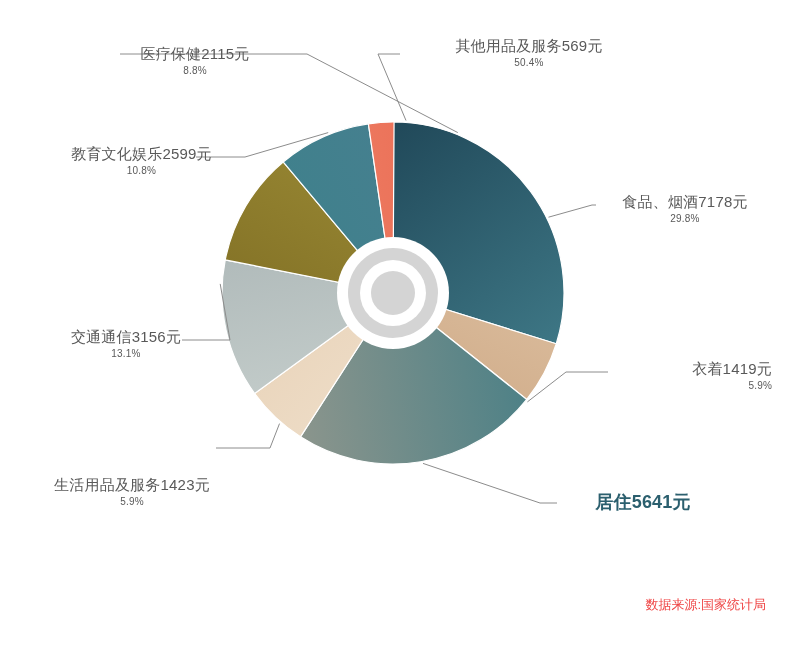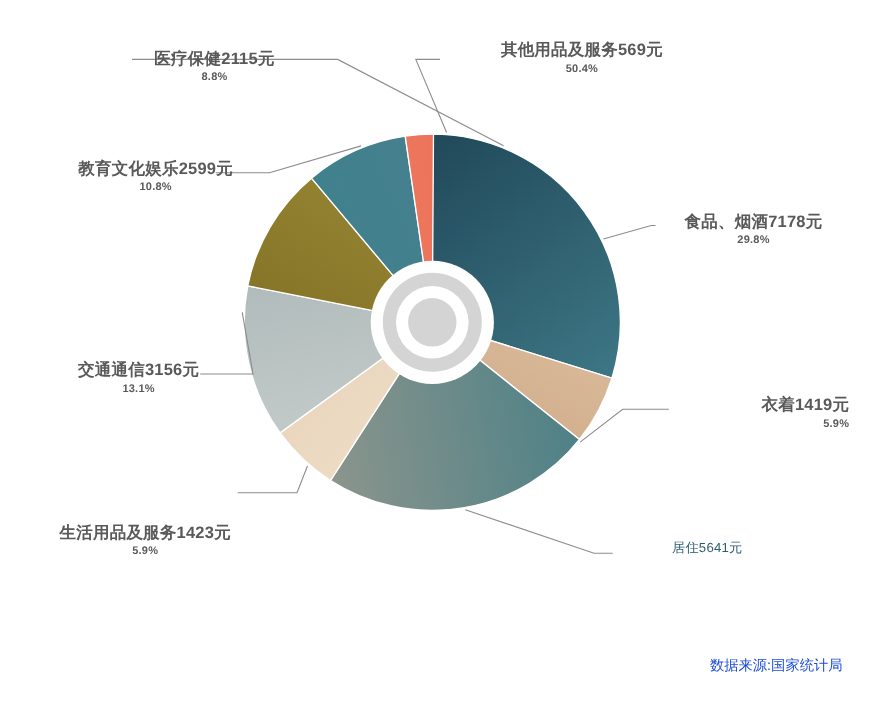--- a/index.html
+++ b/index.html
@@ -15,32 +15,31 @@
   svg.pie-svg{position:absolute;left:0;top:0;width:800px;height:646px;}
 
   .lbl{
     position:absolute;
     text-align:center;
     line-height:1.35;
     white-space:nowrap;
     color:#595959;
     font-size:15px;
     letter-spacing:.2px;
-    font-weight:bold;
   }
   .lbl .l1{display:block;font-size:15px;}
   .lbl .l2{display:block;font-size:10px;}
   .lbl.highlight{color:#2b5f6e;font-weight:bold;}
-  .lbl.highlight .l1,.lbl.highlight .l2{font-size:12px;font-weight:normal;}
+  .lbl.highlight .l1,.lbl.highlight .l2{font-size:18px;font-weight:bold;}
 
   .source{
     position:absolute;
     right:34px;bottom:32px;
     font-size:13px;
-    color:#1d4ed8;
+    color:#ef4444;
     white-space:nowrap;
   }
 </style>
 </head>
 <body>
 
 <div id="chart-root">
 
   <svg class="pie-svg" viewBox="0 0 800 646">
     <defs id="slice-gradients">

